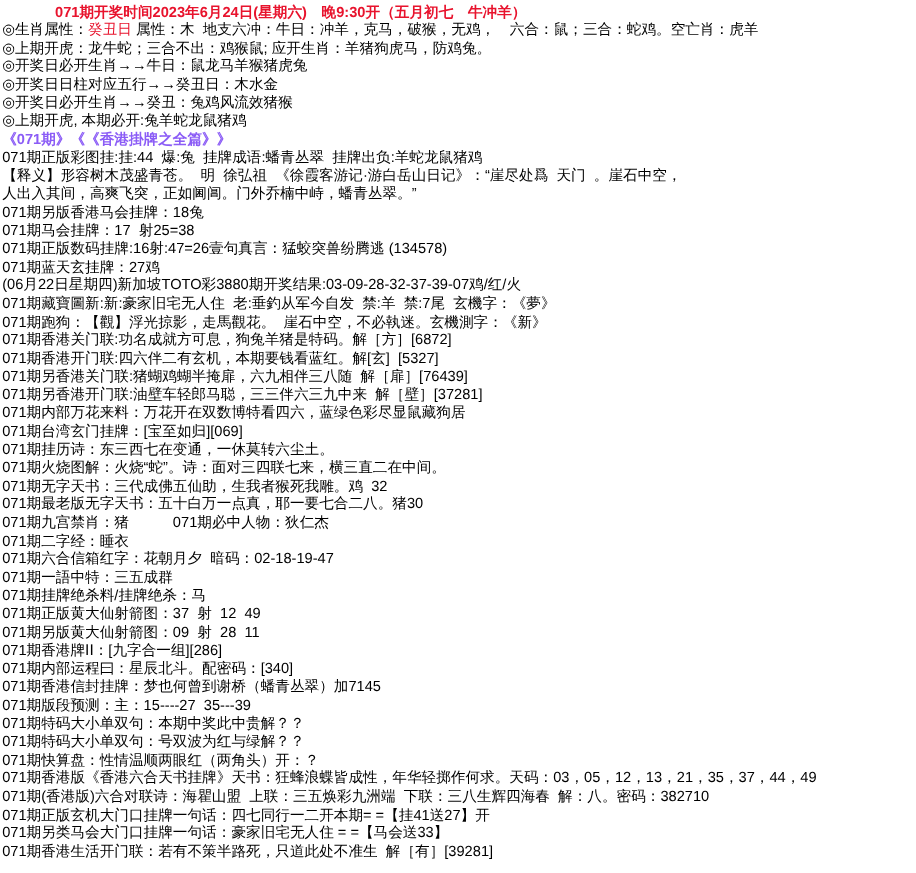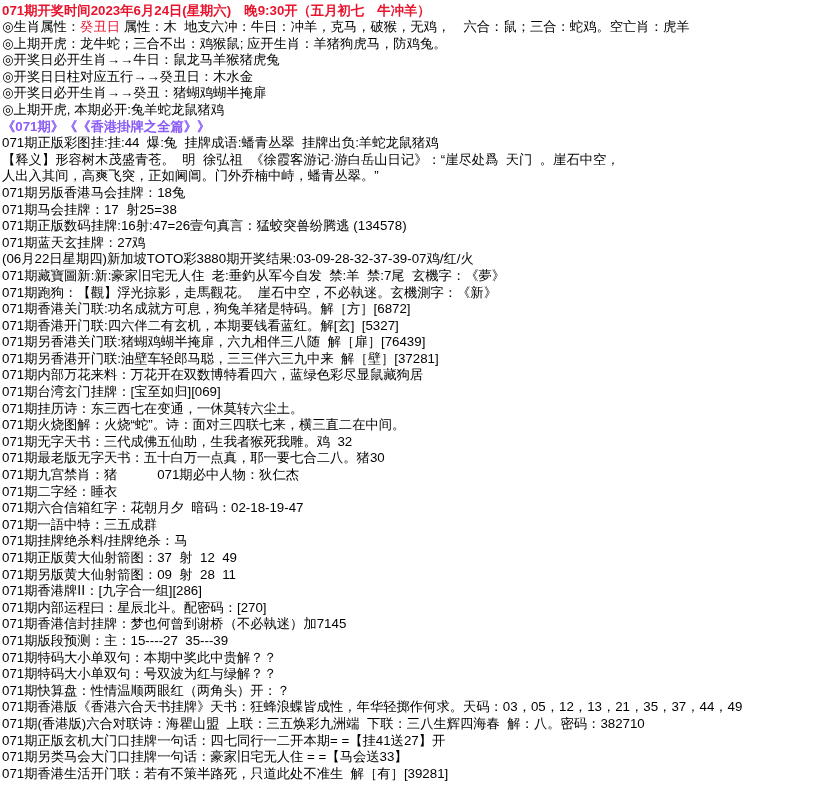--- a/index.html
+++ b/index.html
@@ -31,33 +31,34 @@
     font-weight: bold;
   }
   .redn {
     color: #e8132d;
   }
   .title-row {
     font-weight: bold;
     color: #e8132d;
     font-size: 13.3px;
     line-height: 17px;
+    margin-left: 48px;
   }
 </style>
 </head>
 <body>
 
 <div id="page">
   <div class="title-row">071期开奖时间2023年6月24日(星期六)　晚9:30开（五月初七　牛冲羊）</div>
   <div id="content">
       <div class="line"><span>◎生肖属性：</span><span class="redn">癸丑日</span><span> 属性：木  地支六冲：牛日：冲羊，克马，破猴，无鸡，　六合：鼠；三合：蛇鸡。空亡肖：虎羊</span></div>
       <div class="line"><span>◎上期开虎：龙牛蛇；三合不出：鸡猴鼠; 应开生肖：羊猪狗虎马，防鸡兔。</span></div>
       <div class="line"><span>◎开奖日必开生肖→→牛日：鼠龙马羊猴猪虎兔</span></div>
       <div class="line"><span>◎开奖日日柱对应五行→→癸丑日：木水金</span></div>
-      <div class="line"><span>◎开奖日必开生肖→→癸丑：猪蝴鸡蝴半掩扉</span></div>
+      <div class="line"><span>◎开奖日必开生肖→→癸丑：兔鸡风流效猪猴</span></div>
       <div class="line"><span>◎上期开虎, 本期必开:兔羊蛇龙鼠猪鸡</span></div>
       <div class="line"><span class="red">《071期》《《香港掛牌之全篇》》</span></div>
       <div class="line"><span>071期正版彩图挂:挂:44  爆:兔  挂牌成语:蟠青丛翠  挂牌出负:羊蛇龙鼠猪鸡</span></div>
       <div class="line"><span>【释义】形容树木茂盛青苍。  明  徐弘祖  《徐霞客游记·游白岳山日记》：“崖尽处爲  天门  。崖石中空，</span></div>
       <div class="line"><span>人出入其间，高爽飞突，正如阃阊。门外乔楠中峙，蟠青丛翠。”</span></div>
       <div class="line"><span>071期另版香港马会挂牌：18兔</span></div>
       <div class="line"><span>071期马会挂牌：17  射25=38</span></div>
       <div class="line"><span>071期正版数码挂牌:16射:47=26壹句真言：猛蛟突兽纷腾逃 (134578)</span></div>
       <div class="line"><span>071期蓝天玄挂牌：27鸡</span></div>
       <div class="line"><span>(06月22日星期四)新加坡TOTO彩3880期开奖结果:03-09-28-32-37-39-07鸡/红/火</span></div>
@@ -74,22 +75,22 @@
       <div class="line"><span>071期无字天书：三代成佛五仙助，生我者猴死我雕。鸡  32</span></div>
       <div class="line"><span>071期最老版无字天书：五十白万一点真，耶一要七合二八。猪30</span></div>
       <div class="line"><span>071期九宫禁肖：猪　　　071期必中人物：狄仁杰</span></div>
       <div class="line"><span>071期二字经：睡衣</span></div>
       <div class="line"><span>071期六合信箱红字：花朝月夕  暗码：02-18-19-47</span></div>
       <div class="line"><span>071期一語中特：三五成群</span></div>
       <div class="line"><span>071期挂牌绝杀料/挂牌绝杀：马</span></div>
       <div class="line"><span>071期正版黄大仙射箭图：37  射  12  49</span></div>
       <div class="line"><span>071期另版黄大仙射箭图：09  射  28  11</span></div>
       <div class="line"><span>071期香港牌ⅠⅠ：[九字合一组][286]</span></div>
-      <div class="line"><span>071期内部运程曰：星辰北斗。配密码：[270]</span></div>
-      <div class="line"><span>071期香港信封挂牌：梦也何曾到谢桥（不必執迷）加7145</span></div>
+      <div class="line"><span>071期内部运程曰：星辰北斗。配密码：[340]</span></div>
+      <div class="line"><span>071期香港信封挂牌：梦也何曾到谢桥（蟠青丛翠）加7145</span></div>
       <div class="line"><span>071期版段预测：主：15----27  35---39</span></div>
       <div class="line"><span>071期特码大小单双句：本期中奖此中贵解？？</span></div>
       <div class="line"><span>071期特码大小单双句：号双波为红与绿解？？</span></div>
       <div class="line"><span>071期快算盘：性情温顺两眼红（两角头）开：？</span></div>
       <div class="line"><span>071期香港版《香港六合天书挂牌》天书：狂蜂浪蝶皆成性，年华轻掷作何求。天码：03，05，12，13，21，35，37，44，49</span></div>
       <div class="line"><span>071期(香港版)六合对联诗：海瞿山盟  上联：三五焕彩九洲端  下联：三八生辉四海春  解：八。密码：382710</span></div>
       <div class="line"><span>071期正版玄机大门口挂牌一句话：四七同行一二开本期= =【挂41送27】开</span></div>
       <div class="line"><span>071期另类马会大门口挂牌一句话：豪家旧宅无人住 = =【马会送33】</span></div>
       <div class="line"><span>071期香港生活开门联：若有不策半路死，只道此处不准生  解［有］[39281]</span></div>
     </div>

